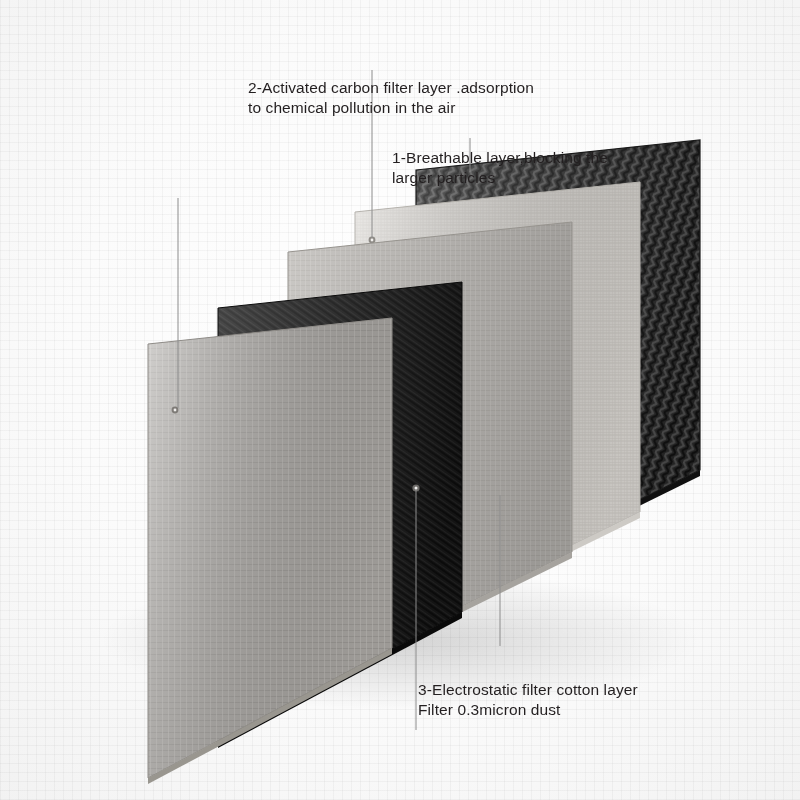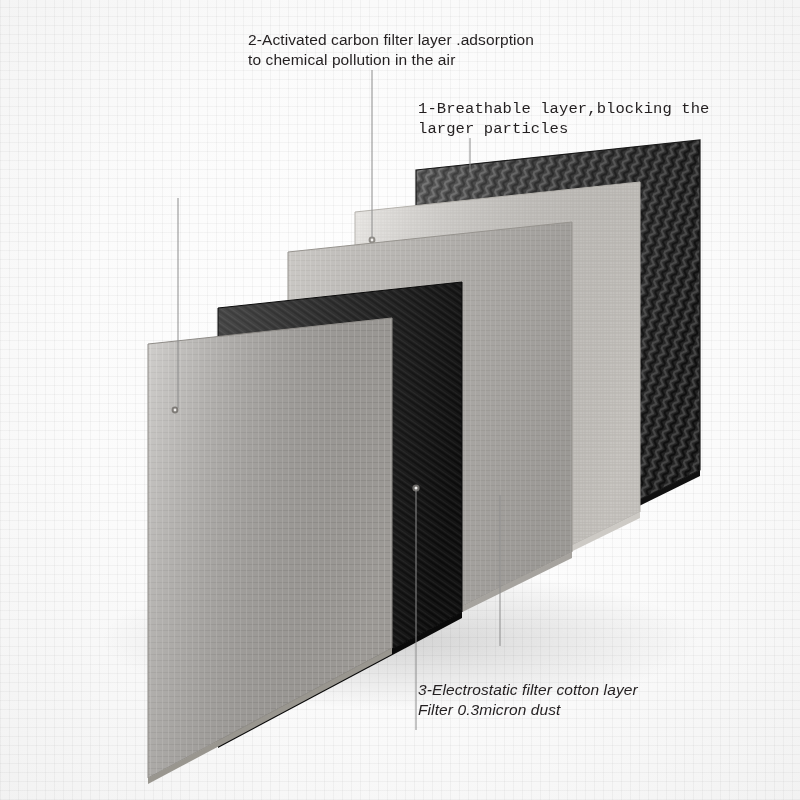--- a/index.html
+++ b/index.html
@@ -27,25 +27,26 @@
     width: 800px;
     height: 800px;
   }
   .caption {
     position: absolute;
     color: #231f20;
     font-size: 15.5px;
     line-height: 19.5px;
     white-space: pre-line;
     letter-spacing: 0.1px;
+    margin-top: 48px;
   }
   #cap-0 { left: 248px; top: 30px; }
-  #cap-1 { left: 418px; top: 100px; font-family: Liberation Mono, monospace; }
+  #cap-1 { left: 392px; top: 100px; }
   #cap-2 { left: 134px; top: 162px; }
-  #cap-3 { left: 418px; top: 680px; font-style: italic; }
+  #cap-3 { left: 418px; top: 632px; }
   #cap-4 { left: 290px; top: 734px; }
 </style>
 </head>
 <body>
 
 <div id="stage">
 
   <svg id="diagram" viewBox="0 0 800 800">
     <defs>
       <pattern id="tex-herringbone" width="10" height="10" patternUnits="userSpaceOnUse" patternTransform="rotate(20)">

